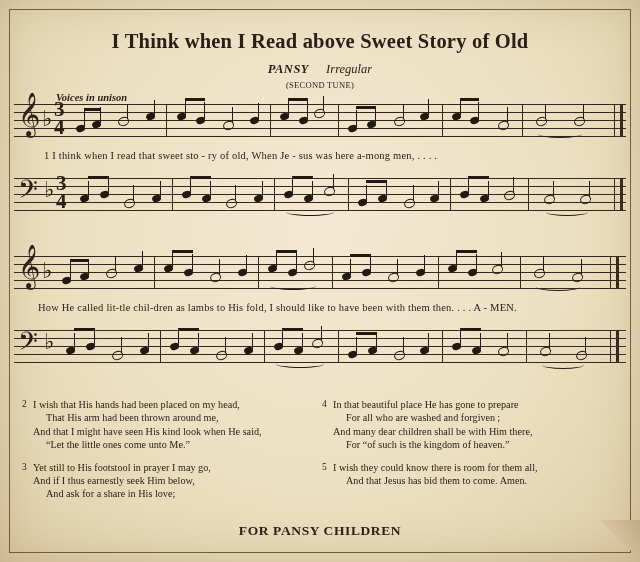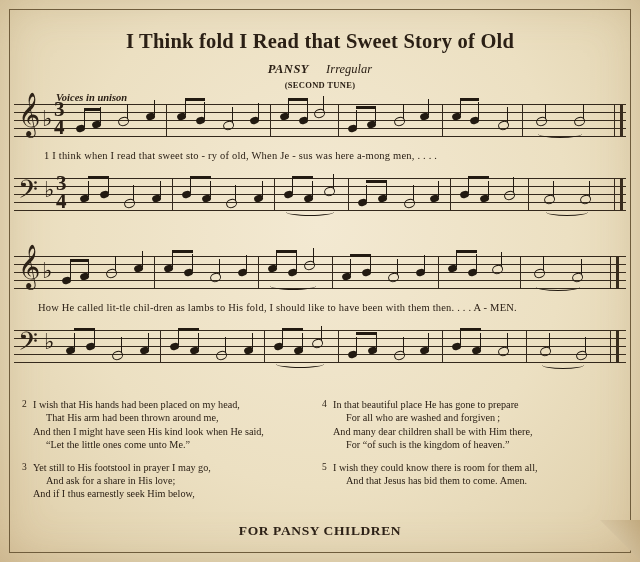--- a/index.html
+++ b/index.html
@@ -64,21 +64,21 @@
   .tune-meter {
     font-style: italic;
     margin-left: 14px;
   }
   .second-tune {
     position: absolute;
     top: 80px; left: 0; width: 640px;
     text-align: center;
     font-size: 8.5px;
     letter-spacing: 0.3px;
-    font-weight: bold;
+    font-weight: normal;
   }
   .author {
     position: absolute;
     top: 82px; right: 28px;
     font-size: 8.5px;
     font-weight: bold;
     letter-spacing: 0.2px;
   }
   .voices {
     position: absolute;
@@ -210,21 +210,21 @@
   }
 </style>
 </head>
 <body>
 
 <div class="page">
   <div class="border-frame"></div>
 
   <div class="content">
 
-    <div class="title">I Think fold I Read that Sweet Story of Old</div>
+    <div class="title">I Think when I Read above Sweet Story of Old</div>
 
     <div class="tune-line">
       <span class="tune-name">PANSY</span>
       <span class="tune-meter">Irregular</span>
     </div>
 
     <div class="second-tune">(SECOND TUNE)</div>
     <div class="voices">Voices in unison</div>
 
     <div class="system" style="top:104px;">
@@ -551,31 +551,31 @@
 
     <div class="verses">
 
       <div class="col left">
 
         <div class="verse">
           <span class="num">2</span>
           <div class="lines">
             <div class="vl">I wish that His hands had been placed on my head,</div>
             <div class="vl i1">That His arm had been thrown around me,</div>
-            <div class="vl">And then I might have seen His kind look when He said,</div>
+            <div class="vl">And that I might have seen His kind look when He said,</div>
             <div class="vl i1">“Let the little ones come unto Me.”</div>
           </div>
         </div>
 
         <div class="verse">
           <span class="num">3</span>
           <div class="lines">
             <div class="vl">Yet still to His footstool in prayer I may go,</div>
+            <div class="vl">And if I thus earnestly seek  Him below,</div>
             <div class="vl i1">And ask for a share in His love;</div>
-            <div class="vl">And if I thus earnestly seek  Him below,</div>
           </div>
         </div>
 
       </div>
 
       <div class="col right">
 
         <div class="verse">
           <span class="num">4</span>
           <div class="lines">

